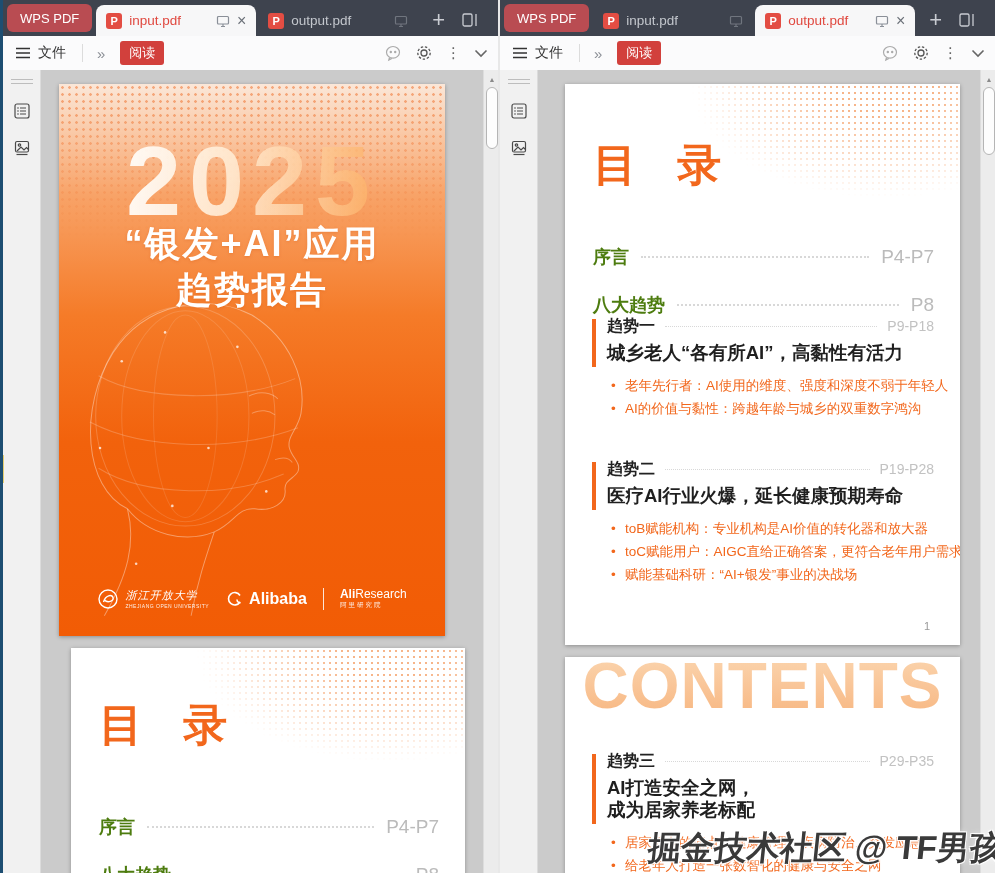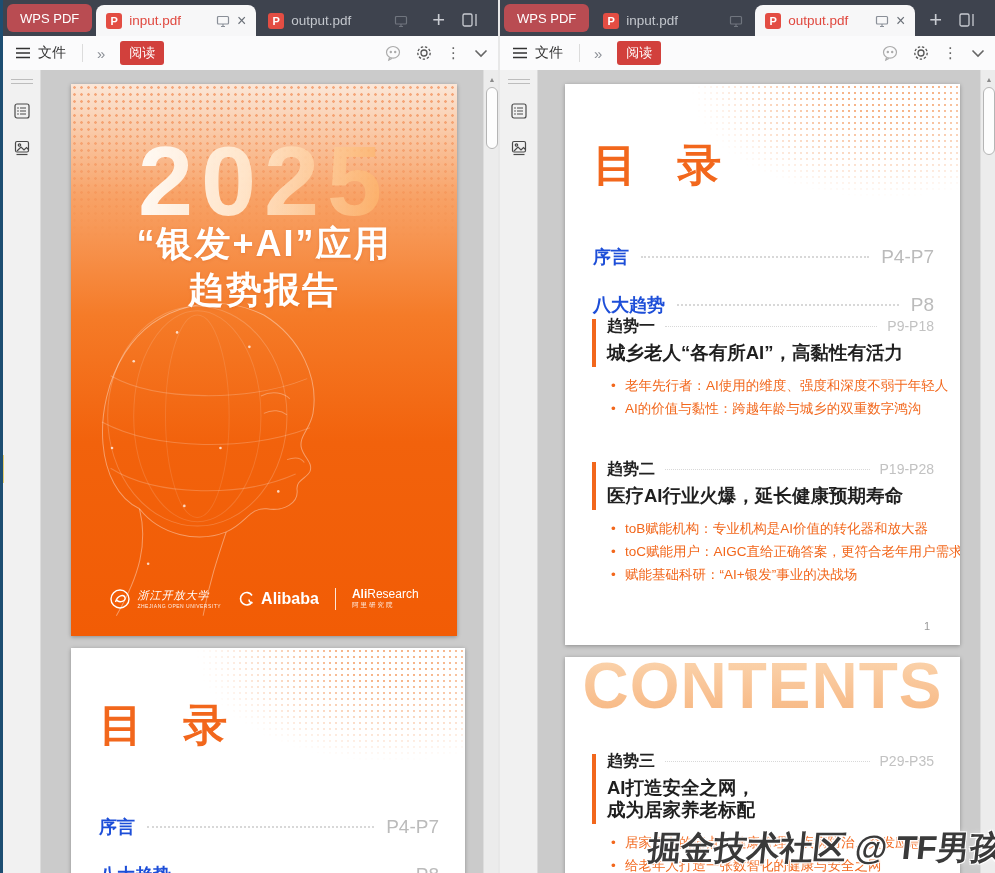--- a/index.html
+++ b/index.html
@@ -51,21 +51,21 @@
   .logo-univ .txt .en{font-size:5px;letter-spacing:.5px;opacity:.9;}
   .logo-ali{display:flex;align-items:center;gap:4px;font-weight:bold;font-size:16px;}
   .logo-div{width:1px;height:22px;background:rgba(255,255,255,.85);}
   .logo-res .row1{font-size:12px;}
   .logo-res .row1 b{font-weight:bold;}
   .logo-res .row2{font-size:6.5px;letter-spacing:2px;opacity:.9;}
   
   .corner-dots{position:absolute;top:0;right:0;width:270px;height:115px;background-image:radial-gradient(rgba(240,120,40,.55) 1px,transparent 1.3px);background-size:6px 6px;-webkit-mask-image:radial-gradient(ellipse at 72% 5%,#000 18%,transparent 70%);mask-image:radial-gradient(ellipse at 72% 5%,#000 18%,transparent 70%);}
   .toc-title{position:absolute;left:28px;font-size:44px;font-weight:bold;letter-spacing:14px;color:#f2671c;}
   .toc-entry{position:absolute;left:28px;right:26px;display:flex;align-items:baseline;gap:12px;}
-  .toc-entry .lbl{font-size:18px;font-weight:bold;color:#1d4ed8;white-space:nowrap;}
+  .toc-entry .lbl{font-size:18px;font-weight:bold;color:#4d7c0f;white-space:nowrap;}
   .toc-entry .leader{flex:1;border-bottom:2px dotted #d8d8d8;transform:translateY(-5px);}
   .toc-entry .pg{font-size:19px;color:#bbb;white-space:nowrap;margin-top:32px;}
   .trend{position:absolute;left:42px;right:26px;}
   .trend::before{content:"";position:absolute;left:-15px;top:3px;width:4px;background:#f2671c;height:var(--barh,46px);}
   .trend-head{display:flex;align-items:baseline;gap:10px;}
   .trend-head .lbl{font-size:16px;font-weight:bold;color:#222;white-space:nowrap;}
   .trend-head .leader{flex:1;border-bottom:1.5px dotted #d8d8d8;transform:translateY(-4px);}
   .trend-head .pg{font-size:14px;color:#c2c2c2;white-space:nowrap;}
   .trend-sub{margin-top:5px;font-size:18.5px;font-weight:bold;color:#1f1f1f;line-height:22px;white-space:pre-line;}
   .trend ul{margin:10px 0 0 2px;padding:0;list-style:none;}
@@ -168,21 +168,21 @@
                 <path d="M4 12l4-4 3 3 2.5-2.5 2 2"></path>
                 <path d="M3.5 15.5h11"></path>
               </g>
             </svg>
         </div>
       </div>
       <div class="yellow-mark"></div>
 
       <div class="docarea"></div>
 
-      <div class="page cover" style="left:68px;top:14px;width:386px;height:552px;">
+      <div class="page cover" style="left:56px;top:14px;width:386px;height:552px;">
         <div class="dots"></div>
         <div class="cover-year">2025</div>
         <div class="cover-title l1">“银发+AI”应用</div>
         <div class="cover-title l2">趋势报告</div>
         <svg viewBox="0 0 220 240" style="position:absolute;left:-30px;top:205px;width:330px;height:347px">
           <g fill="none" stroke="rgba(255,255,255,.38)" stroke-width="0.7">
             <path d="M150 18 C176 34 188 62 184 86 C182 97 174 102 176 110 C178 117 184 120 182 126 C180 131 172 132 173 139 C174 148 164 154 152 152 C140 151 138 162 124 168 C104 176 78 170 64 152"></path>
             <path d="M150 18 C118 2 76 10 54 44 C30 82 34 138 64 152"></path>
             <path d="M64 152 C70 176 64 198 48 226"></path>
             <path d="M108 226 C112 204 118 186 124 168"></path>

